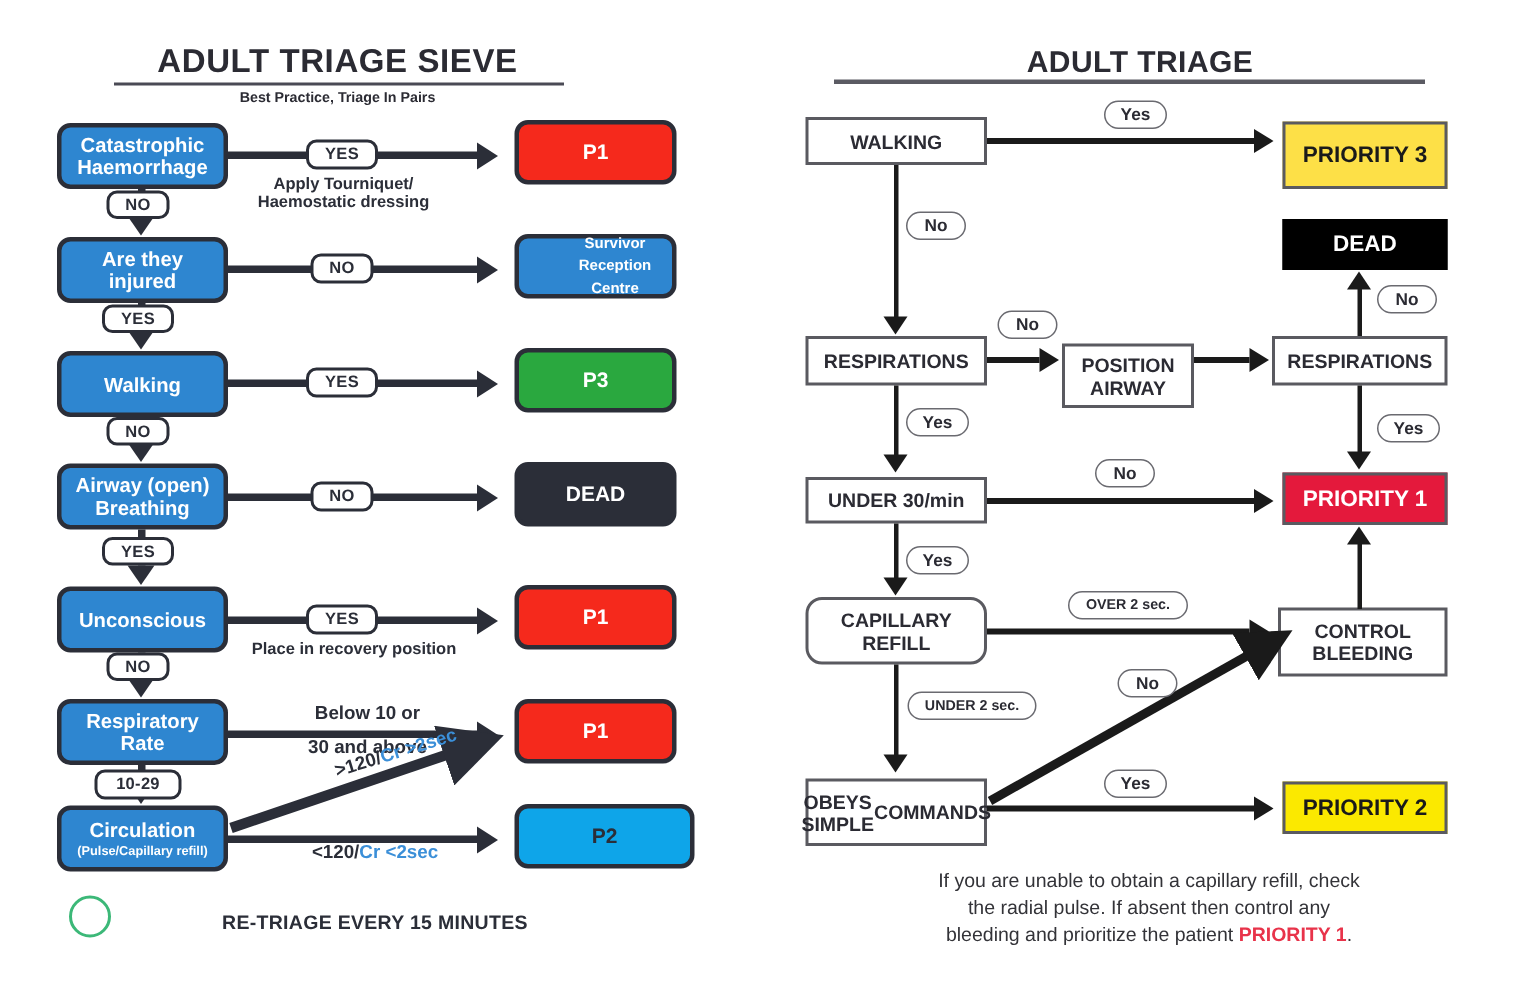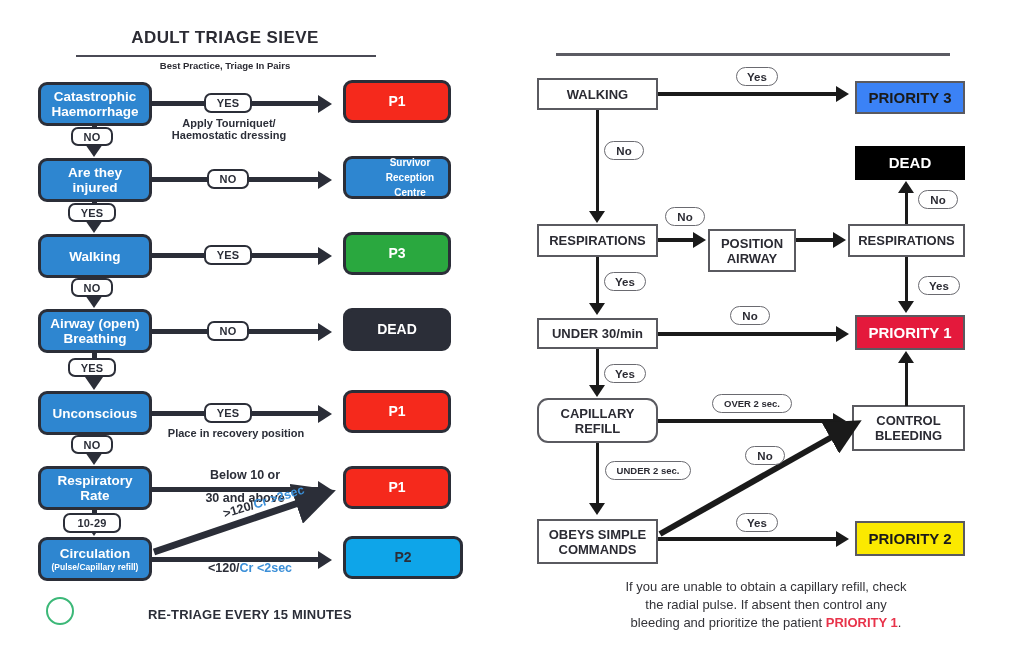--- a/index.html
+++ b/index.html
@@ -19,21 +19,21 @@
     width: 1010px;
     height: 666px;
     background: #ffffff;
   }
 
   
   .abs { position: absolute; box-sizing: border-box; }
 
   
   .sieve-title {
-    font-size: 17px;
+    font-size: 22px;
     font-weight: bold;
     color: #2b2b33;
     letter-spacing: 0.4px;
     text-align: center;
     white-space: nowrap;
   }
   .sieve-rule {
     background: #4a4a55;
     height: 2px;
   }
@@ -343,46 +343,47 @@
   <div class="abs out-box" style="left:343px; top:466px; width:108px; height:43px; background:#f5291c; color:#ffffff;">
     <span>P1</span>
   </div>
   <div class="abs out-box" style="left:343px; top:536px; width:120px; height:43px; background:#0ea5e9; color:#2b2e38;">
     <span>P2</span>
   </div>
 
   <div class="abs green-circle" style="left:46px; top:597px; width:28px; height:28px;"></div>
   <div class="abs retriage" style="left:148px; top:607px;">RE-TRIAGE EVERY 15 MINUTES</div>
 
+  <div class="abs at-title" style="left:560px; top:31px; width:400px;">ADULT TRIAGE</div>
   <div class="abs at-rule" style="left:556px; top:53px; width:394px;"></div>
 
   <div class="abs at-box" style="left:537px; top:78px; width:121px; height:32px;">
     <span>WALKING</span>
   </div>
   <div class="abs at-box" style="left:537px; top:224px; width:121px; height:33px;">
     <span>RESPIRATIONS</span>
   </div>
   <div class="abs at-box" style="left:537px; top:318px; width:121px; height:31px;">
     <span>UNDER 30/min</span>
   </div>
   <div class="abs at-box" style="left:537px; top:398px; width:121px; height:45px; flex-direction:column;border-radius:11px;">
     <span>CAPILLARY</span>
     <span>REFILL</span>
   </div>
-  <div class="abs at-box" style="left:537px; top:519px; width:121px; height:45px; flex-direction:column;">
+  <div class="abs at-box" style="left:537px; top:519px; width:121px; height:45px; flex-direction:row;">
     <span>OBEYS SIMPLE</span>
     <span>COMMANDS</span>
   </div>
 
   <div class="abs at-box" style="left:708px; top:219px; width:88px; height:43px; flex-direction:column;margin-top:10px;">
     <span>POSITION</span>
     <span>AIRWAY</span>
   </div>
 
-  <div class="abs at-out" style="left:855px; top:81px; width:110px; height:33px; background:#3b82f6; color:#1a1a1a;">
+  <div class="abs at-out" style="left:855px; top:81px; width:110px; height:45px; background:#fde047; color:#1a1a1a;">
     <span>PRIORITY 3</span>
   </div>
   <div class="abs at-out" style="left:855px; top:146px; width:110px; height:34px; background:#000000; color:#ffffff; border-color:#000000;">
     <span>DEAD</span>
   </div>
   <div class="abs at-box" style="left:848px; top:224px; width:117px; height:33px;">
     <span>RESPIRATIONS</span>
   </div>
   <div class="abs at-out" style="left:855px; top:315px; width:110px; height:35px; background:#e4193c; color:#ffffff;">
     <span>PRIORITY 1</span>

